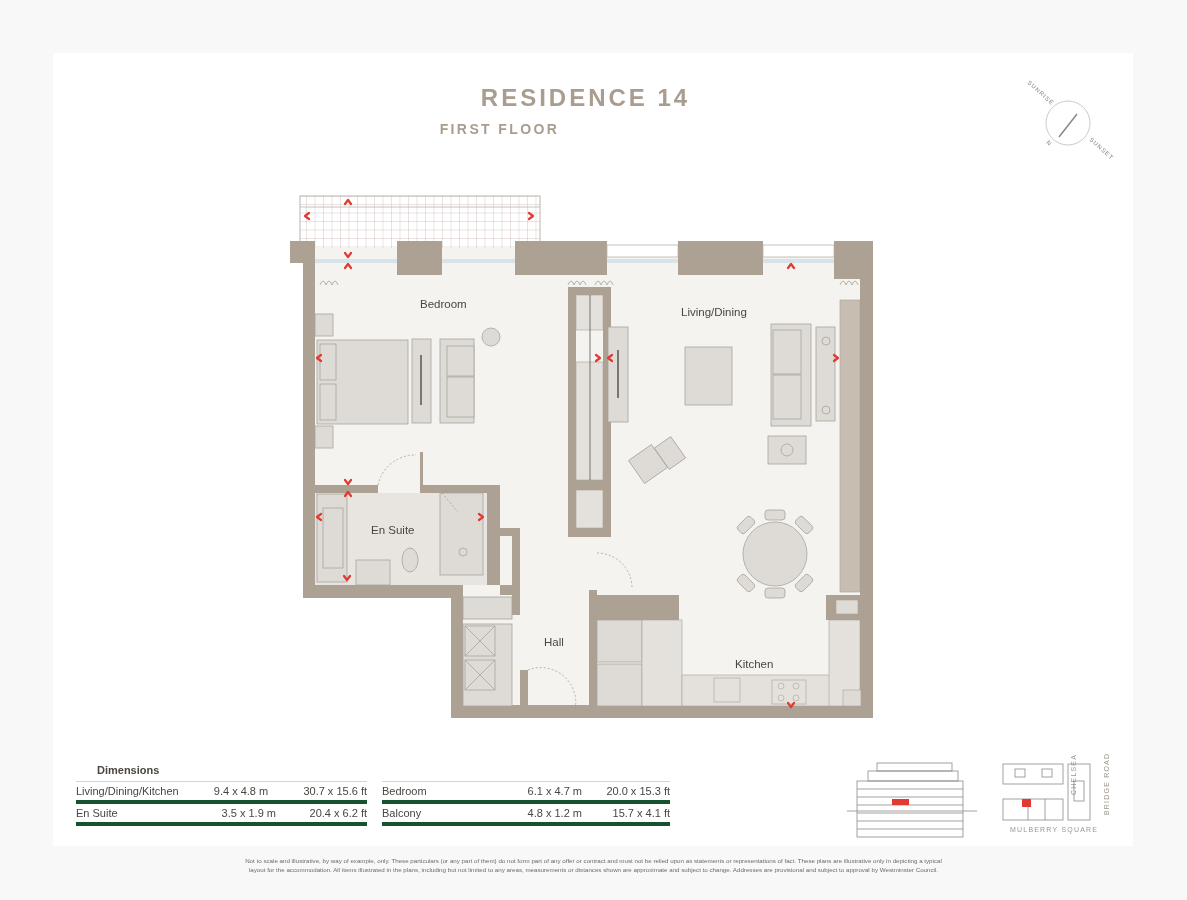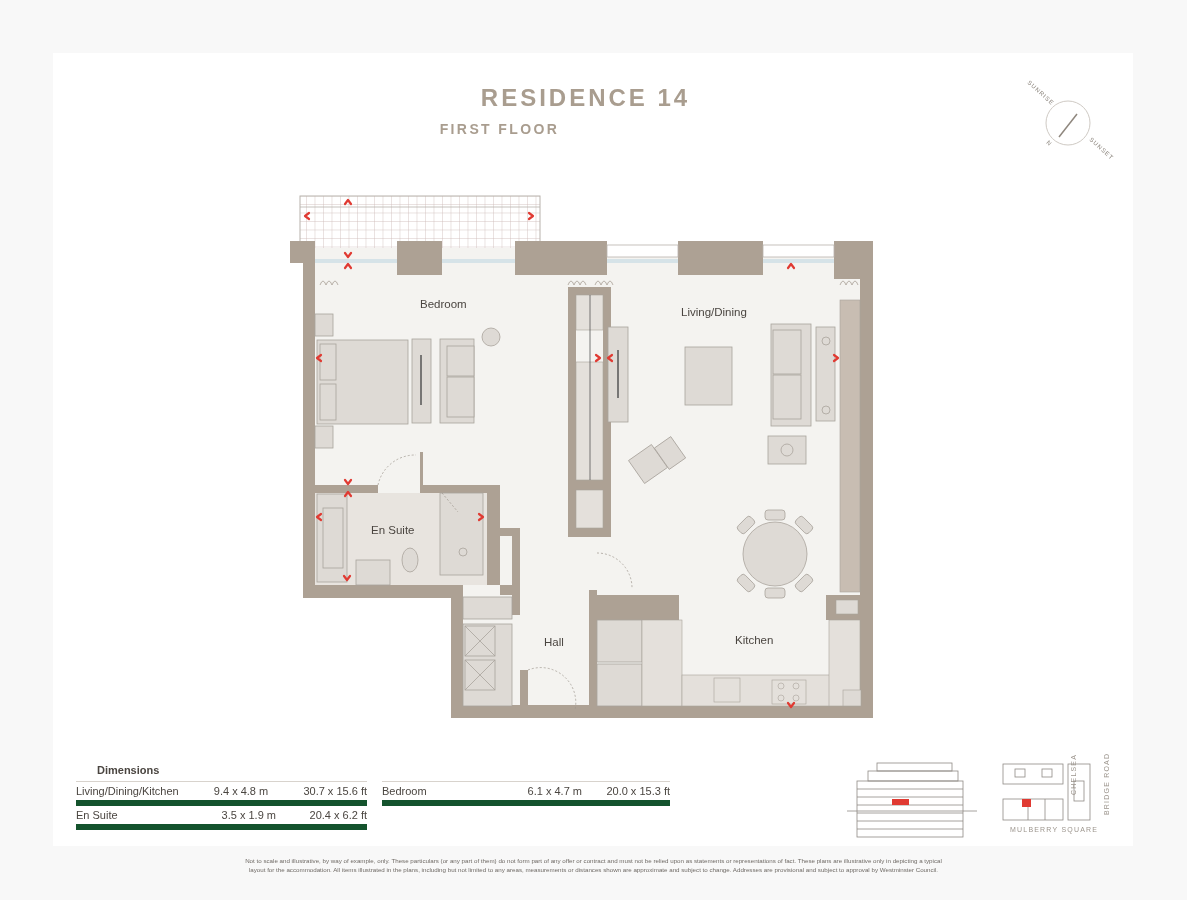--- a/index.html
+++ b/index.html
@@ -9,21 +9,21 @@
   .title { position:absolute; left:0; width:1171px; top:84px; text-align:center;
            font-size:24px; letter-spacing:3px; color:#a99d8f; font-weight:bold; }
   .subtitle { position:absolute; left:0; width:999px; top:121px; text-align:center;
               font-size:14px; letter-spacing:2.4px; color:#a99d8f; font-weight:bold; }
   .compass { position:absolute; left:1015px; top:70px; width:115px; height:110px; }
   .plan { position:absolute; left:0; top:0; }
   .room-label { position:absolute; font-size:11.5px; color:#4a4540; }
   .dims { position:absolute; left:76px; top:764px; font-size:11px; color:#4a4540; }
   .dims-title { font-weight:bold; font-size:11px; margin-bottom:6px;padding-left:21px; }
   .dims-table { position:absolute; top:17px; border-collapse:collapse; }
-  .dims-table td { height:18px; padding:0; border-top:1px solid #d8d3cd; border-bottom:6px solid #14532d; }
+  .dims-table td { height:18px; padding:0; border-top:1px solid #d8d3cd; border-bottom:4px solid #14532d; }
   .d-name { text-align:left; }
   .d-m { text-align:right; }
   .d-ft { text-align:right; }
   .keyplan { position:absolute; left:845px; top:760px; width:280px; height:80px; }
   .key-label { position:absolute; font-size:7px; letter-spacing:1.2px; color:#9c958d; }
   .disclaimer { position:absolute; left:150px; width:887px; top:856px; text-align:center;
                 font-size:6.2px; line-height:9px; color:#6f6a65; }
 </style>
 </head>
 <body>
@@ -221,21 +221,21 @@
     <use href="#chev" transform="translate(481,517) rotate(-90)"></use>
     <use href="#chev" transform="translate(347,578)"></use>
     <use href="#chev" transform="translate(791,705)"></use>
   </g>
 </svg>
 
 <div class="room-label" style="left:420px;top:298px;">Bedroom</div>
 <div class="room-label" style="left:681px;top:306px;">Living/Dining</div>
 <div class="room-label" style="left:371px;top:524px;">En Suite</div>
 <div class="room-label" style="left:544px;top:636px;">Hall</div>
-<div class="room-label" style="left:735px;top:634px;">Kitchen</div>
+<div class="room-label" style="left:735px;top:658px;">Kitchen</div>
 
 <div class="dims">
   <div class="dims-title">Dimensions</div>
   <table class="dims-table" style="left:0;width:291px;">
     <tbody>
         <tr>
       <td class="d-name" style="width:130px;">Living/Dining/Kitchen</td>
       <td class="d-m" style="width:70px;text-align:center;">9.4 x 4.8 m</td>
       <td class="d-ft" style="width:91px;">30.7 x 15.6 ft</td>
     </tr>
@@ -246,20 +246,25 @@
     </tr>
   </tbody>
     </table>
   <table class="dims-table" style="left:306px;width:288px;">
     <tbody>
         <tr>
       <td class="d-name" style="width:120px;">Bedroom</td>
       <td class="d-m" style="width:80px;">6.1 x 4.7 m</td>
       <td class="d-ft" style="width:88px;">20.0 x 15.3 ft</td>
     </tr>
+    <tr>
+      <td class="d-name">Balcony</td>
+      <td class="d-m">4.8 x 1.2 m</td>
+      <td class="d-ft">15.7 x 4.1 ft</td>
+    </tr>
   </tbody>
     </table>
 </div>
 
 <svg class="keyplan" viewBox="0 0 280 80">
   <g fill="none" stroke="#8f8a85" stroke-width="0.8">
     <rect x="32" y="3" width="75" height="8"></rect>
     <rect x="23" y="11" width="90" height="10"></rect>
     <rect x="12" y="21" width="106" height="56"></rect>
     <line x1="12" y1="29" x2="118" y2="29"></line>

